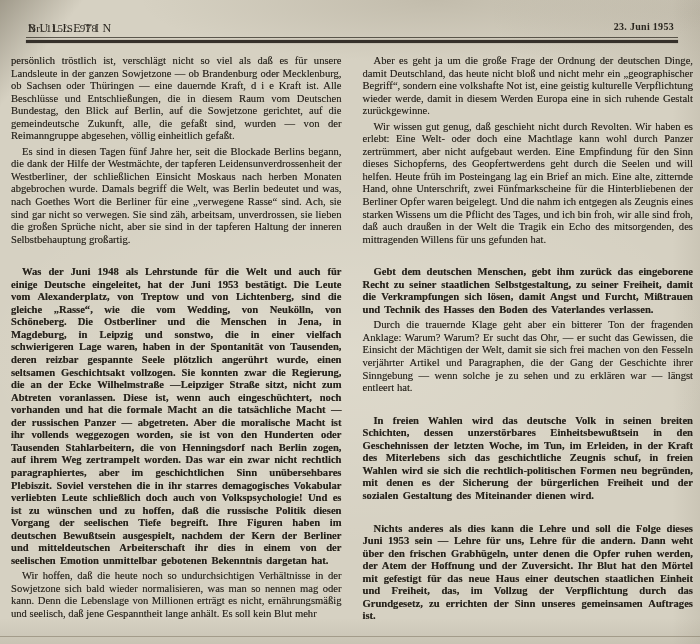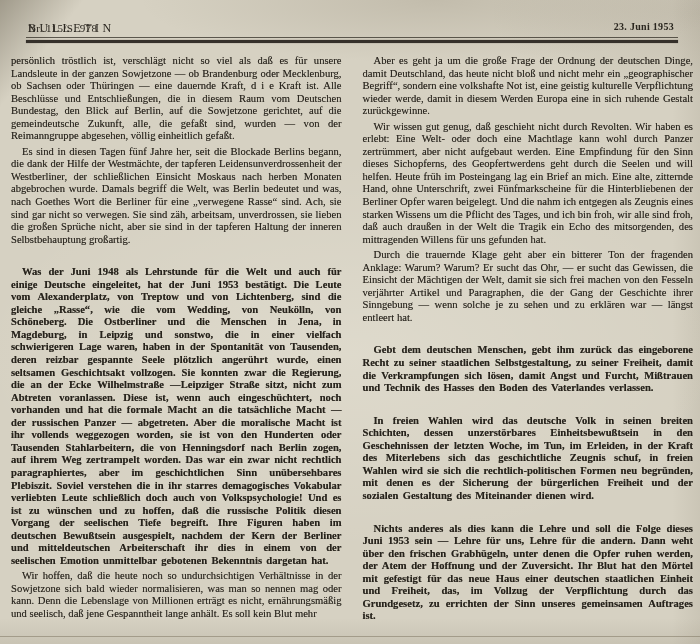--- a/index.html
+++ b/index.html
@@ -131,20 +131,20 @@
 <div class="columns">
   <div class="col">
     <p>persönlich tröstlich ist, verschlägt nicht so viel als daß es für unsere Landsleute in der ganzen Sowjetzone — ob Brandenburg oder Mecklenburg, ob Sachsen oder Thüringen — eine dauernde Kraft, d i e Kraft ist. Alle Beschlüsse und Entschließungen, die in diesem Raum vom Deutschen Bundestag, den Blick auf Berlin, auf die Sowjetzone gerichtet, auf die gemeindeutsche Zukunft, alle, die gefaßt sind, wurden — von der Reimanngruppe abgesehen, völlig einheitlich gefaßt.</p>
     <p class="indent">Es sind in diesen Tagen fünf Jahre her, seit die Blockade Berlins begann, die dank der Hilfe der Westmächte, der tapferen Leidensunverdrossenheit der Westberliner, der schließlichen Einsicht Moskaus nach herben Monaten abgebrochen wurde. Damals begriff die Welt, was Berlin bedeutet und was, nach Goethes Wort die Berliner für eine „verwegene Rasse“ sind. Ach, sie sind gar nicht so verwegen. Sie sind zäh, arbeitsam, unverdrossen, sie lieben die großen Sprüche nicht, aber sie sind in der tapferen Haltung der inneren Selbstbehauptung großartig.</p>
     <p class="indent bold">Was der Juni 1948 als Lehrstunde für die Welt und auch für einige Deutsche eingeleitet, hat der Juni 1953 bestätigt. Die Leute vom Alexanderplatz, von Treptow und von Lichtenberg, sind die gleiche „Rasse“, wie die vom Wedding, von Neukölln, von Schöneberg. Die Ostberliner und die Menschen in Jena, in Magdeburg, in Leipzig und sonstwo, die in einer vielfach schwierigeren Lage waren, haben in der Spontanität von Tausenden, deren reizbar gespannte Seele plötzlich angerührt wurde, einen seltsamen Geschichtsakt vollzogen. Sie konnten zwar die Regierung, die an der Ecke Wilhelmstraße —Leipziger Straße sitzt, nicht zum Abtreten voranlassen. Diese ist, wenn auch eingeschüchtert, noch vorhanden und hat die formale Macht an die tatsächliche Macht — der russischen Panzer — abgetreten. Aber die moralische Macht ist ihr vollends weggezogen worden, sie ist von den Hunderten oder Tausenden Stahlarbeitern, die von Henningsdorf nach Berlin zogen, auf ihrem Weg zertrampelt worden. Das war ein zwar nicht rechtlich paragraphiertes, aber im geschichtlichen Sinn unübersehbares Plebiszit. Soviel verstehen die in ihr starres demagogisches Vokabular verliebten Leute schließlich doch auch von Volkspsychologie! Und es ist zu wünschen und zu hoffen, daß die russische Politik diesen Vorgang der seelischen Tiefe begreift. Ihre Figuren haben im deutschen Bewußtsein ausgespielt, nachdem der Kern der Berliner und mitteldeutschen Arbeiterschaft ihr dies in einem von der seelischen Emotion unmittelbar gebotenen Bekenntnis dargetan hat.</p>
     <p class="indent">Wir hoffen, daß die heute noch so undurchsichtigen Verhältnisse in der Sowjetzone sich bald wieder normalisieren, was man so nennen mag oder kann. Denn die Lebenslage von Millionen erträgt es nicht, ernährungsmäßig und seelisch, daß jene Gespanntheit lange anhält. Es soll kein Blut mehr</p>
   </div>
   <div class="col">
     <p class="indent">Aber es geht ja um die große Frage der Ordnung der deutschen Dinge, damit Deutschland, das heute nicht bloß und nicht mehr ein „geographischer Begriff“, sondern eine volkshafte Not ist, eine geistig kulturelle Verpflichtung wieder werde, damit in diesem Werden Europa eine in sich ruhende Gestalt zurückgewinne.</p>
     <p class="indent">Wir wissen gut genug, daß geschieht nicht durch Revolten. Wir haben es erlebt: Eine Welt- oder doch eine Machtlage kann wohl durch Panzer zertrümmert, aber nicht aufgebaut werden. Eine Empfindung für den Sinn dieses Sichopferns, des Geopfertwerdens geht durch die Seelen und will helfen. Heute früh im Posteingang lag ein Brief an mich. Eine alte, zitternde Hand, ohne Unterschrift, zwei Fünfmarkscheine für die Hinterbliebenen der Berliner Opfer waren beigelegt. Und die nahm ich entgegen als Zeugnis eines starken Wissens um die Pflicht des Tages, und ich bin froh, wir alle sind froh, daß auch draußen in der Welt die Tragik ein Echo des mitsorgenden, des mittragenden Willens für uns gefunden hat.</p>
+    <p class="indent bold">Gebt dem deutschen Menschen, gebt ihm zurück das eingeborene Recht zu seiner staatlichen Selbstgestaltung, zu seiner Freiheit, damit die Verkrampfungen sich lösen, damit Angst und Furcht, Mißtrauen und Technik des Hasses den Boden des Vaterlandes verlassen.</p>
     <p class="indent">Durch die trauernde Klage geht aber ein bitterer Ton der fragenden Anklage: Warum? Warum? Er sucht das Ohr, — er sucht das Gewissen, die Einsicht der Mächtigen der Welt, damit sie sich frei machen von den Fesseln verjährter Artikel und Paragraphen, die der Gang der Geschichte ihrer Sinngebung — wenn solche je zu sehen und zu erklären war — längst entleert hat.</p>
-    <p class="indent bold">Gebt dem deutschen Menschen, gebt ihm zurück das eingeborene Recht zu seiner staatlichen Selbstgestaltung, zu seiner Freiheit, damit die Verkrampfungen sich lösen, damit Angst und Furcht, Mißtrauen und Technik des Hasses den Boden des Vaterlandes verlassen.</p>
     <p class="indent bold">In freien Wahlen wird das deutsche Volk in seinen breiten Schichten, dessen unzerstörbares Einheitsbewußtsein in den Geschehnissen der letzten Woche, im Tun, im Erleiden, in der Kraft des Miterlebens sich das geschichtliche Zeugnis schuf, in freien Wahlen wird sie sich die rechtlich-politischen Formen neu begründen, mit denen es der Sicherung der bürgerlichen Freiheit und der sozialen Gestaltung des Miteinander dienen wird.</p>
     <p class="indent bold">Nichts anderes als dies kann die Lehre und soll die Folge dieses Juni 1953 sein — Lehre für uns, Lehre für die andern. Dann weht über den frischen Grabhügeln, unter denen die Opfer ruhen werden, der Atem der Hoffnung und der Zuversicht. Ihr Blut hat den Mörtel mit gefestigt für das neue Haus einer deutschen staatlichen Einheit und Freiheit, das, im Vollzug der Verpflichtung durch das Grundgesetz, zu errichten der Sinn unseres gemeinsamen Auftrages ist.</p>
   </div>
 </div>
 
 <div class="scan-line"></div>
 
 </body></html>

